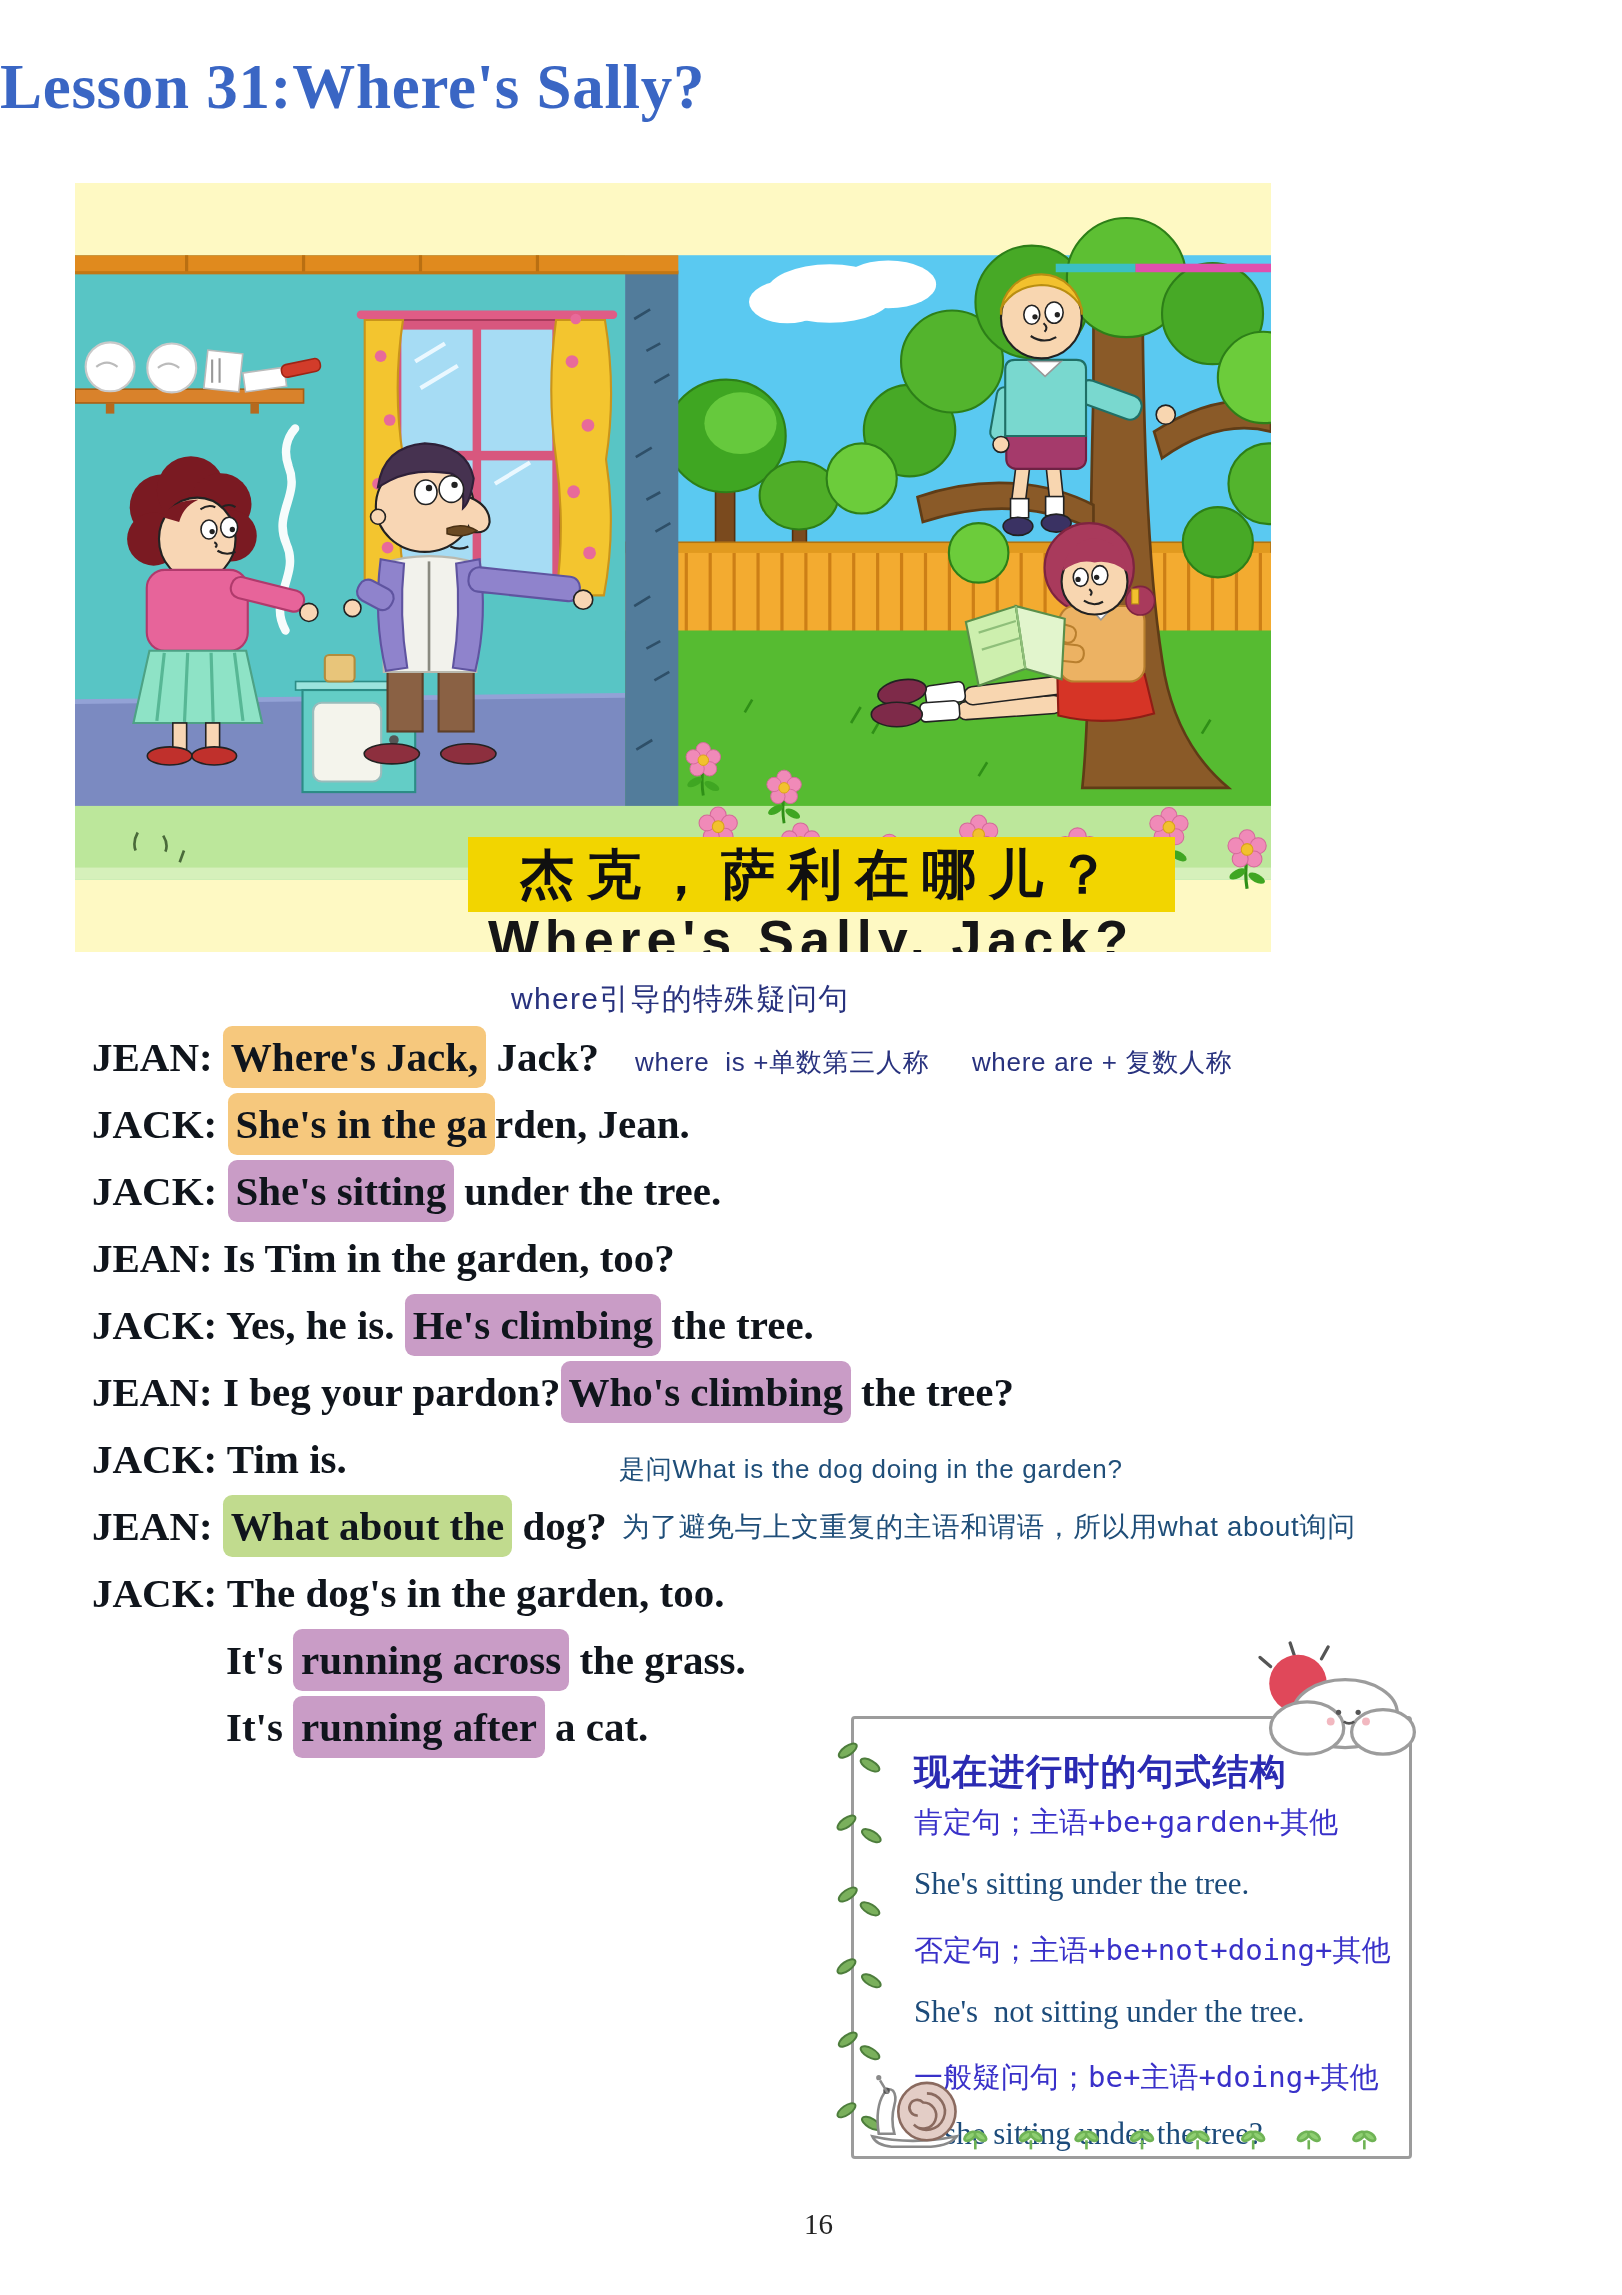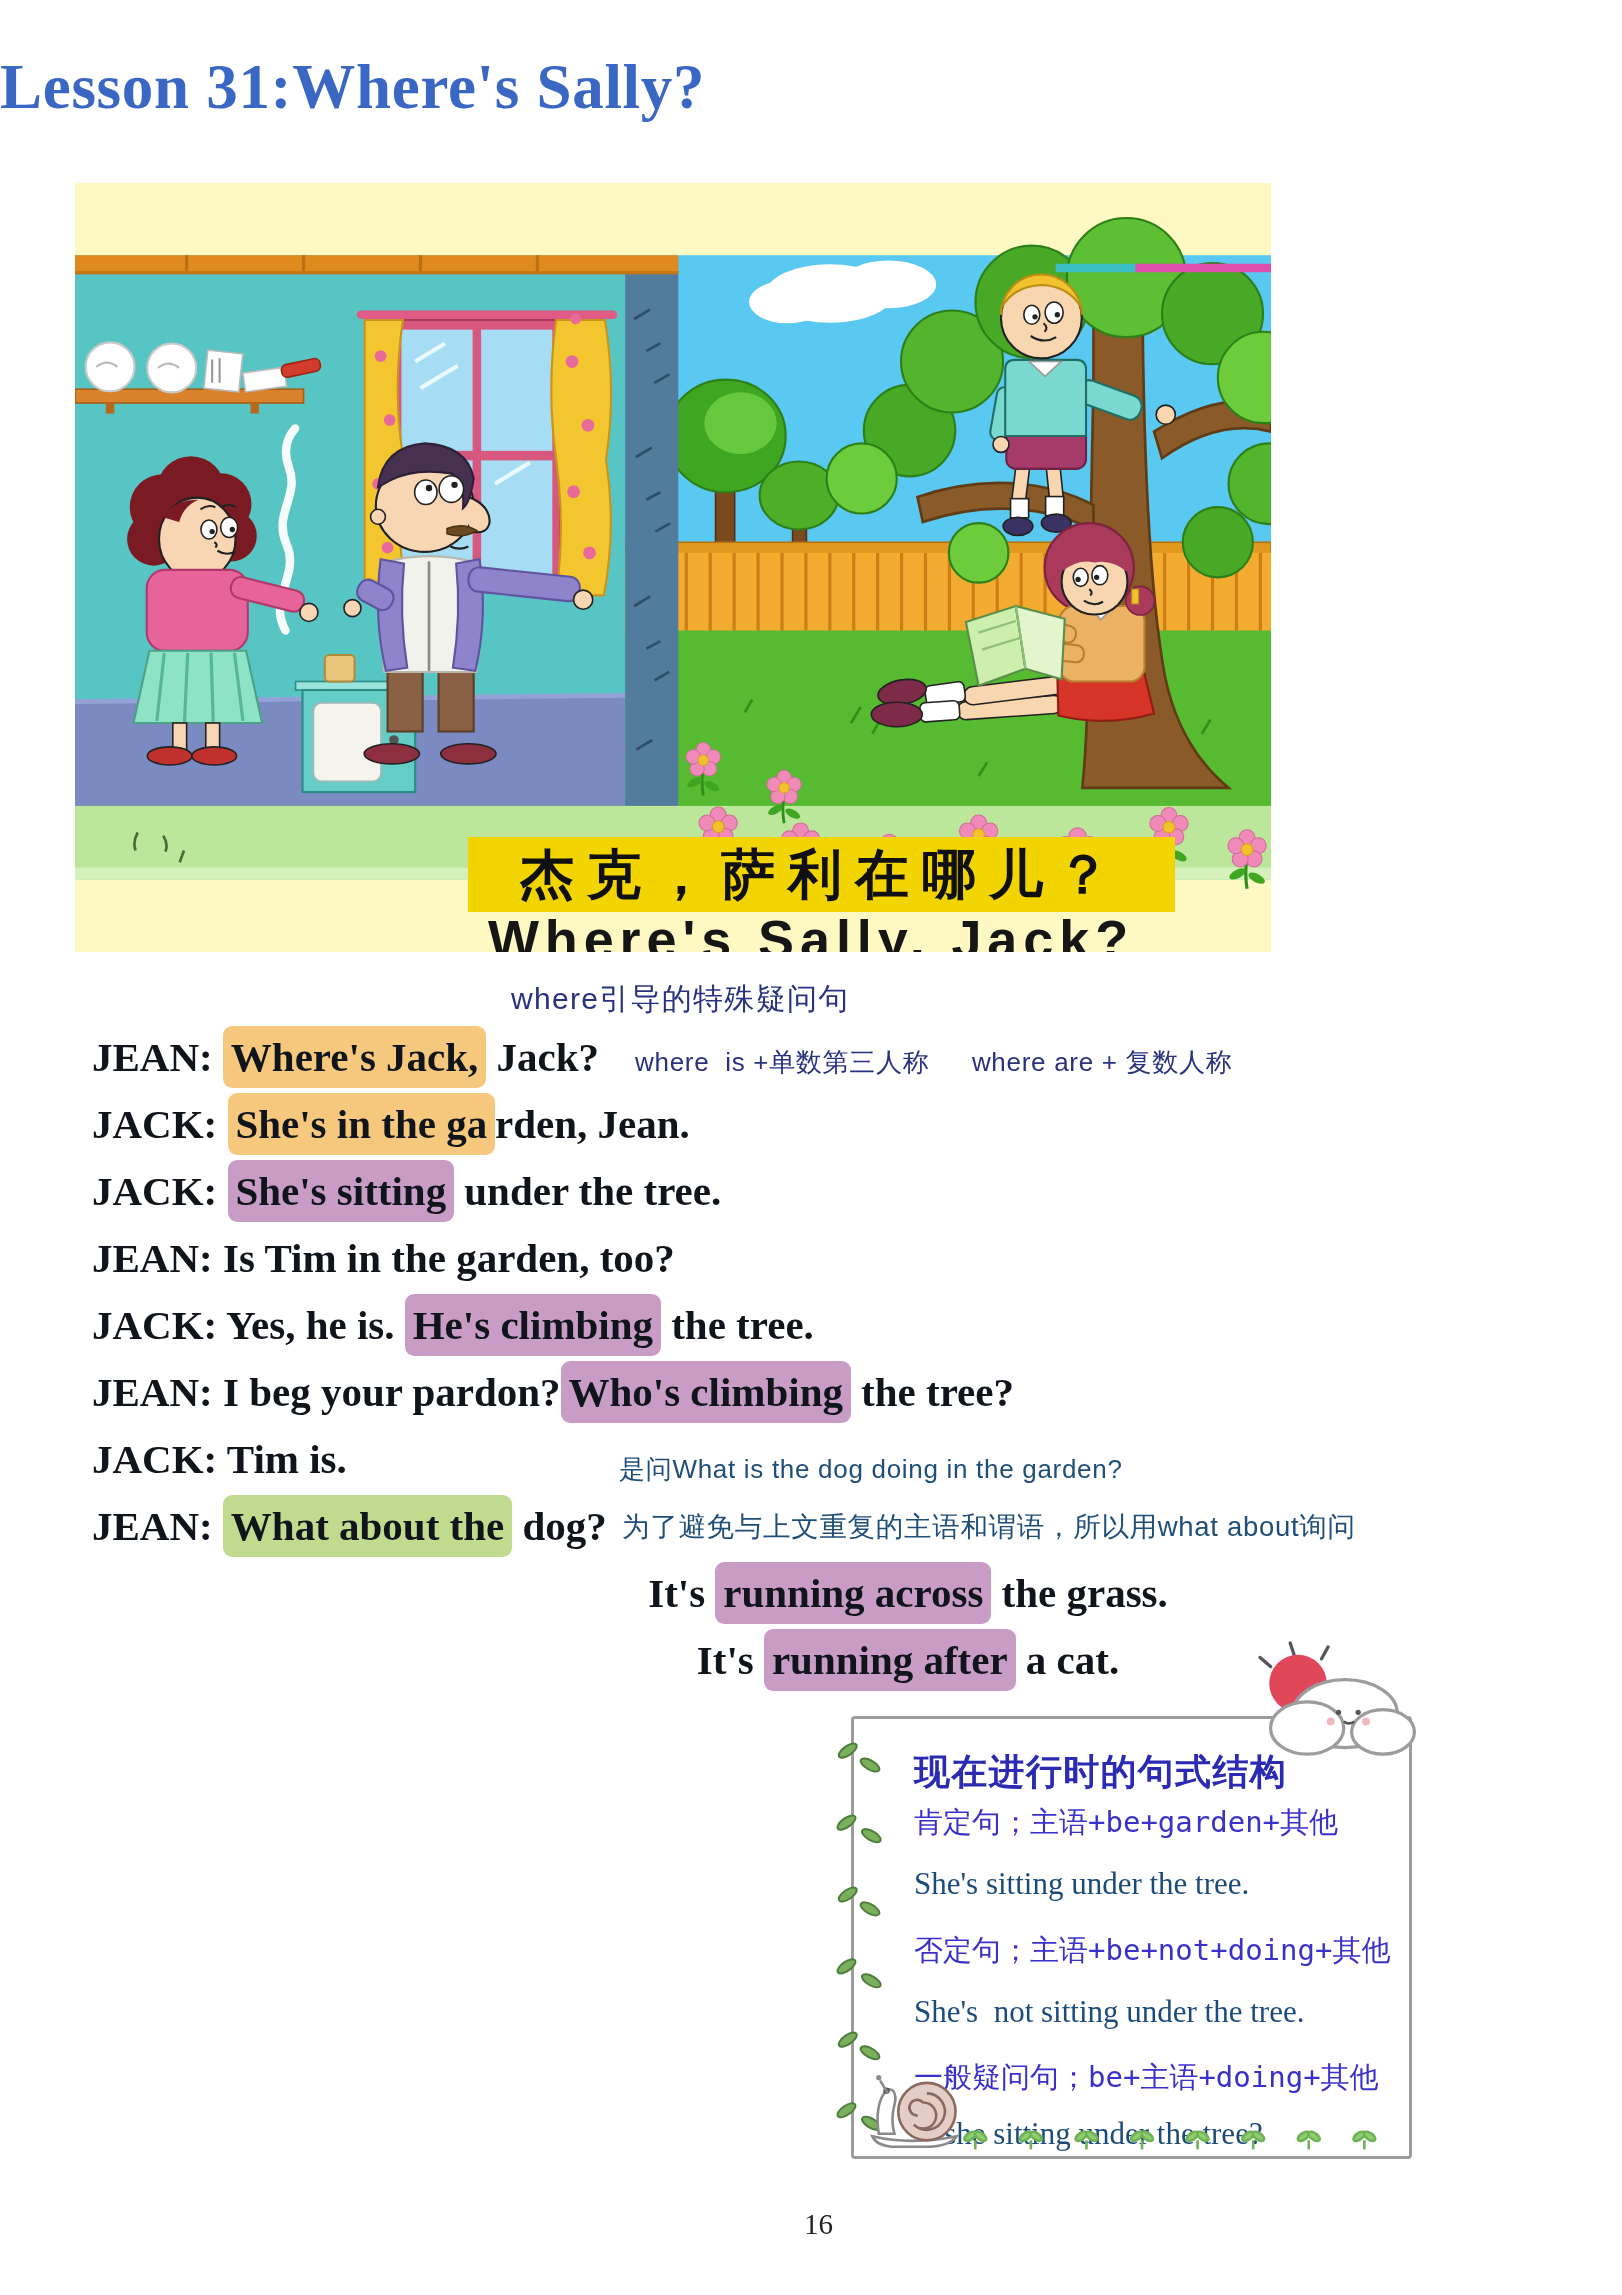--- a/index.html
+++ b/index.html
@@ -21,21 +21,21 @@
           font-family:"Liberation Sans",sans-serif;}
 
   
   .anno-top{position:absolute;left:511px;top:979px;font-size:30px;
             color:var(--annotation-navy);letter-spacing:1.3px;}
 
   
   .dialogue{position:absolute;left:92px;top:1033px;width:1498px;}
   .drow{position:relative;height:67px;line-height:67px;white-space:pre;
         font:700 41px "Liberation Serif",serif;color:#10151c;}
-  .drow.indent{padding-left:134px;text-align:center;}
+  .drow.indent{padding-left:134px;}
   .hl{padding:7.9px 7.9px;border-radius:9.2px;}
   .hl.orange{background:var(--highlight-orange);}
   .hl.purple{background:var(--highlight-purple);}
   .hl.green{background:var(--highlight-green);}
   .note{position:absolute;line-height:normal;white-space:pre;font-weight:400;
         font-family:"Liberation Sans",sans-serif;letter-spacing:0.7px;}
   .note.navy{color:var(--annotation-navy);}
   .note.steel{color:var(--annotation-steel);}
   .note.n1{left:543px;top:11.8px;font-size:26px;}
   .note.n8{left:527px;top:17px;font-size:26px;}
@@ -332,20 +332,21 @@
 
   <div class="dialogue" id="dialogue">
       <div class="drow"><span class="spk">JEAN: </span><span class="hl orange">Where's Jack,</span> Jack?<span class="note navy n1">where  is +单数第三人称　  where are + 复数人称</span></div>
       <div class="drow"><span class="spk">JACK: </span><span class="hl orange">She's in the ga</span>rden, Jean.</div>
       <div class="drow"><span class="spk">JACK: </span><span class="hl purple">She's sitting</span> under the tree.</div>
       <div class="drow"><span class="spk">JEAN: </span>Is Tim in the garden, too?</div>
       <div class="drow"><span class="spk">JACK: </span>Yes, he is. <span class="hl purple">He's climbing</span> the tree.</div>
       <div class="drow"><span class="spk">JEAN: </span>I beg your pardon?<span class="hl purple">Who's climbing</span> the tree?</div>
       <div class="drow"><span class="spk">JACK: </span>Tim is.<span class="note steel n8">是问What is the dog doing in the garden?</span></div>
       <div class="drow"><span class="spk">JEAN: </span><span class="hl green">What about the</span> dog?<span class="note steel n9">为了避免与上文重复的主语和谓语，所以用what about询问</span></div>
+      <div class="drow"><span class="spk">JACK: </span>The dog's in the garden, too.</div>
       <div class="drow indent">It's <span class="hl purple">running across</span> the grass.</div>
       <div class="drow indent">It's <span class="hl purple">running after</span> a cat.</div>
     </div>
 
   <div class="gbox">
     <div class="gbox-title">现在进行时的句式结构</div>
     <div id="gbox-lines">
         <div class="gline formula">肯定句；主语+be+garden+其他</div>
         <div class="gline example">She's sitting under the tree.</div>
         <div class="gline formula">否定句；主语+be+not+doing+其他</div>

